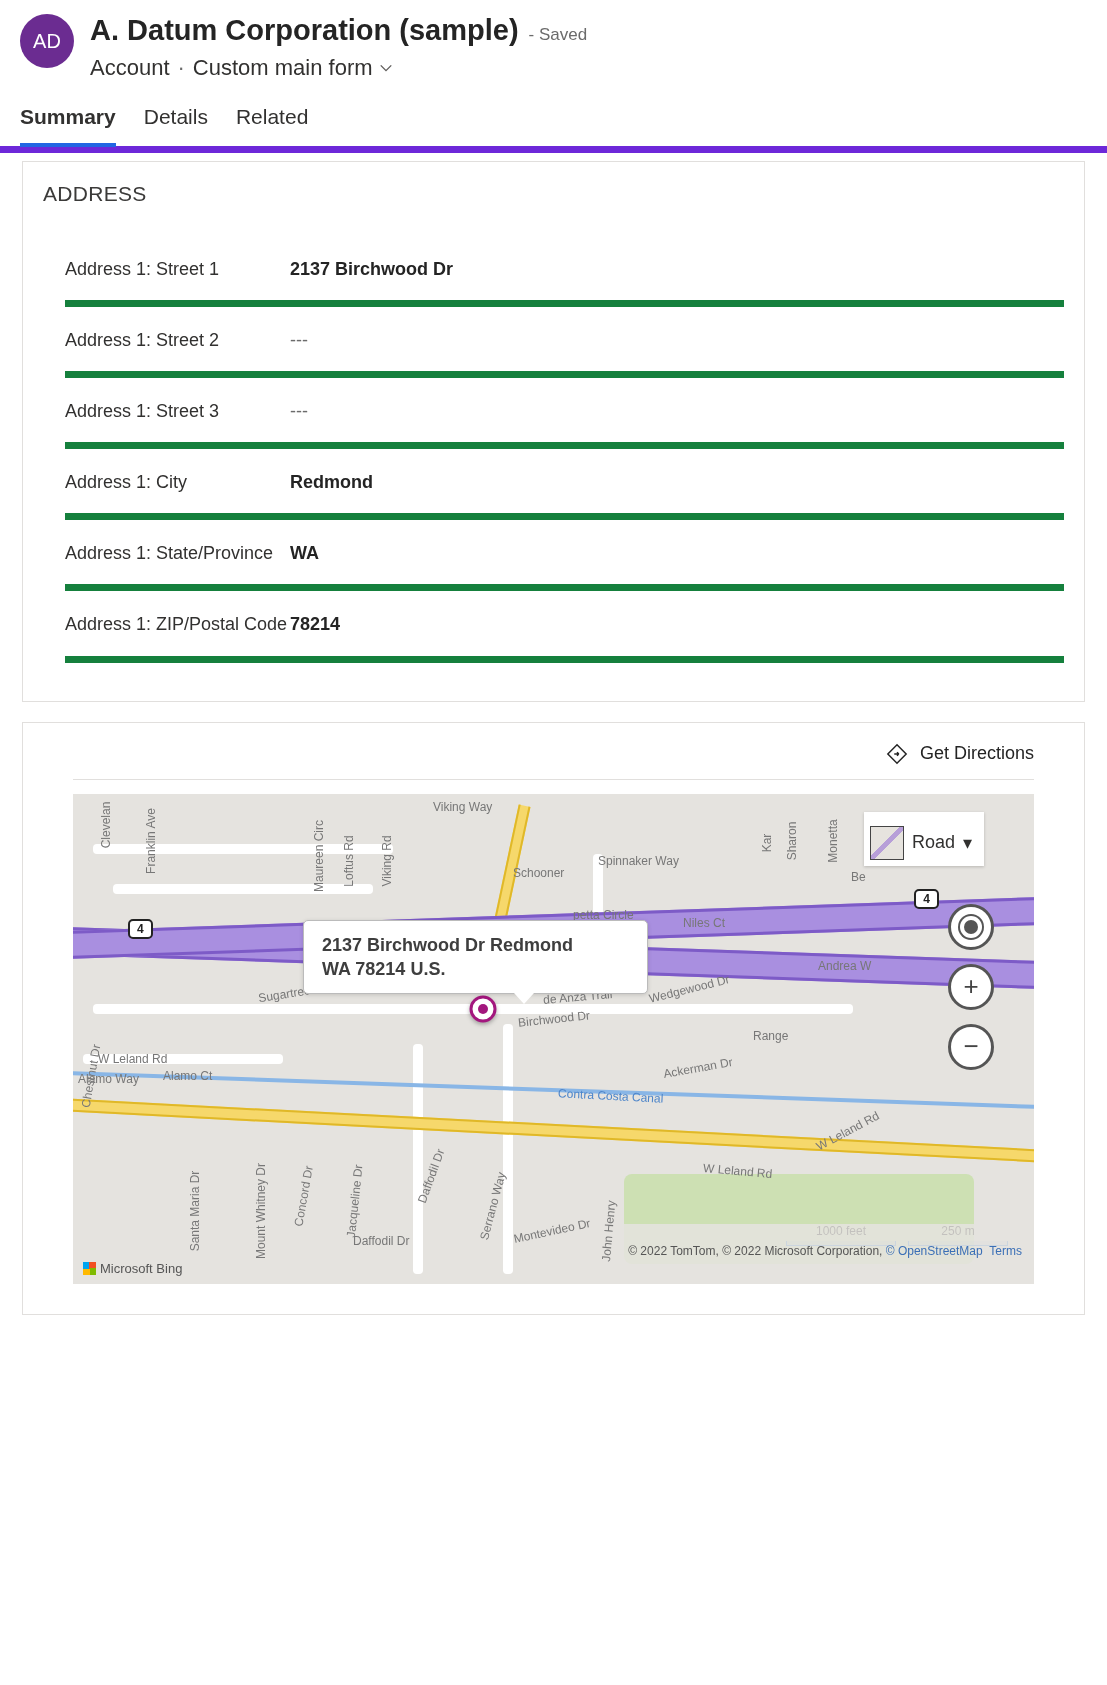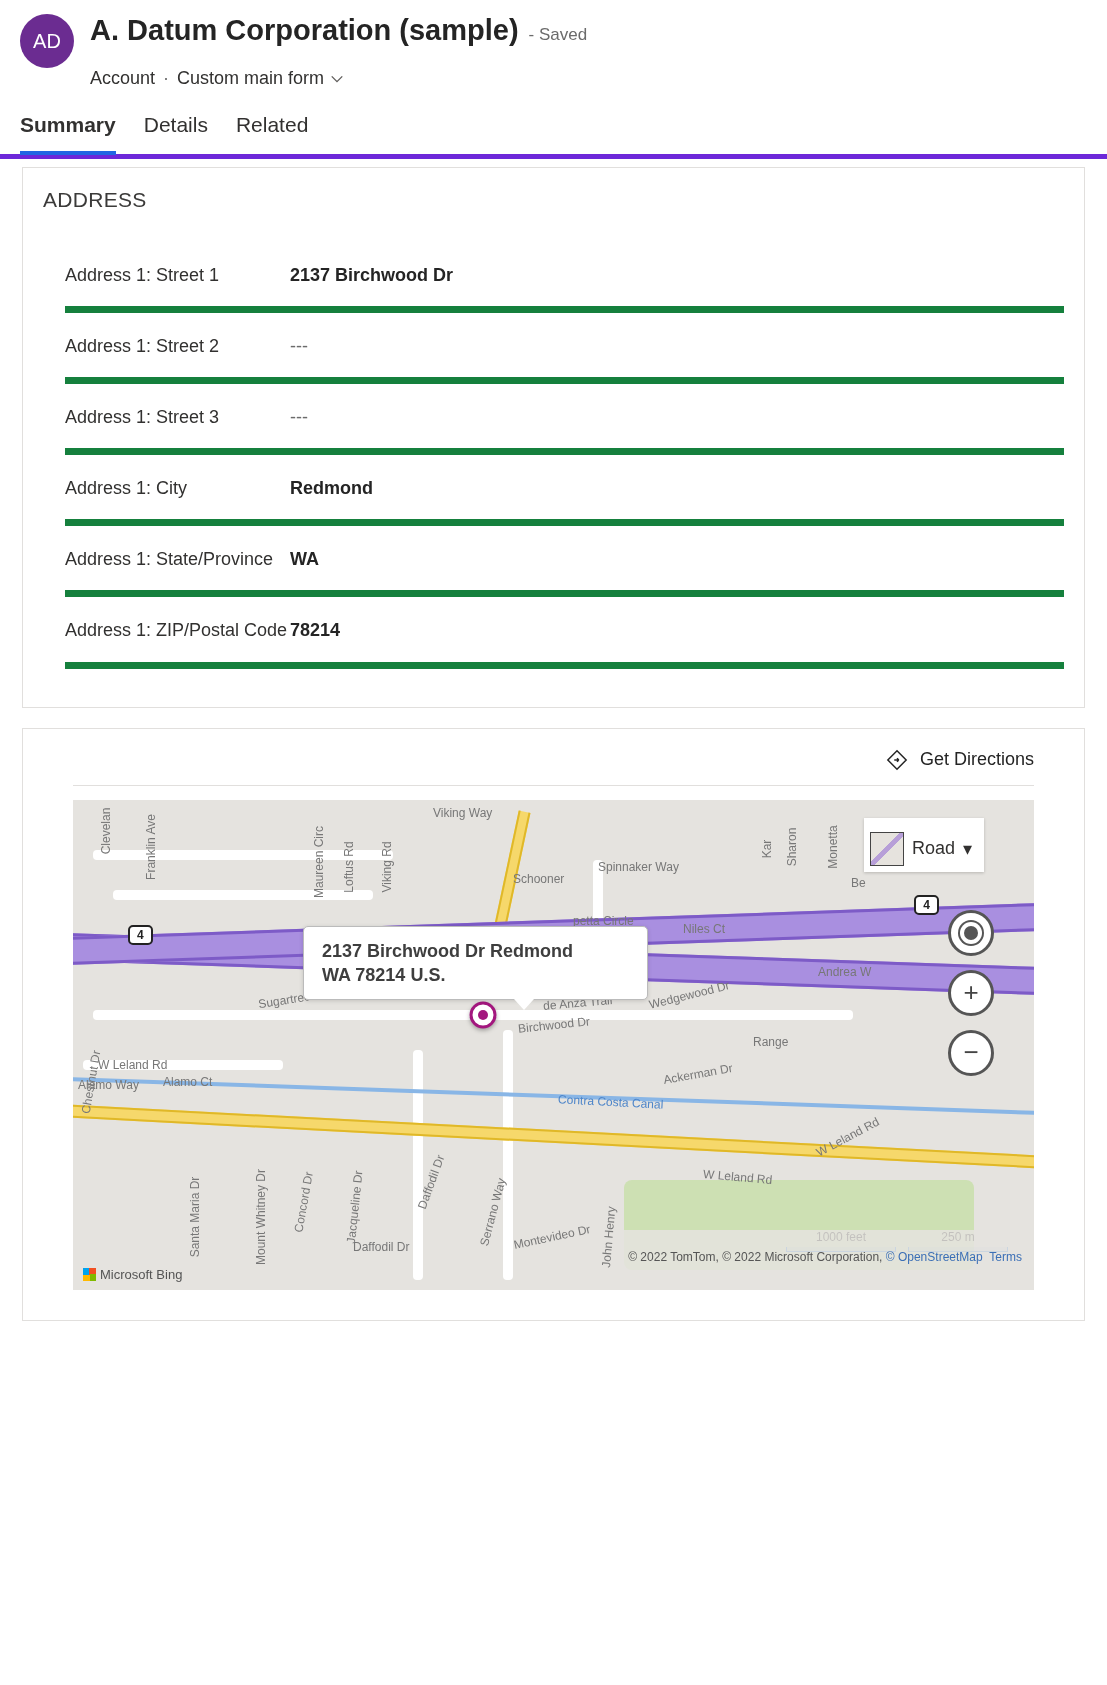--- a/index.html
+++ b/index.html
@@ -19,32 +19,32 @@
   .avatar {
     width: 54px; height: 54px;
     border-radius: 50%;
     background: #6b2c91;
     color: #fff;
     font-weight: 500;
     font-size: 20px;
     display: flex; align-items: center; justify-content: center;
     flex-shrink: 0;
   }
-  .title-block { display: flex; flex-direction: column; gap: 21px; }
+  .title-block { display: flex; flex-direction: column; gap: 8px; }
   .title-row { display: flex; align-items: baseline; gap: 10px; }
   .title { font-size: 29px; font-weight: 600; color: #242424; }
   .saved { font-size: 17px; color: #6b6b6b; font-weight: 400; }
-  .subtitle-row { display: flex; align-items: center; gap: 8px; font-size: 18px; color: #323130; }
+  .subtitle-row { display: flex; align-items: center; gap: 8px; font-size: 22px; color: #323130; }
   .dot { color: #6b6b6b; }
   .form-selector { display: inline-flex; align-items: center; gap: 6px; cursor: pointer; }
   .chevron-down { width: 14px; height: 14px; }
   .tabs {
     display: flex; gap: 28px;
     padding: 24px 20px 0;
-    border-bottom: 5px solid #6d28d9;
+    border-bottom: 7px solid #6d28d9;
   }
   .tab {
     font-size: 21px;
     padding-bottom: 14px;
     cursor: pointer;
     color: #323130;
     border-bottom: 4px solid transparent;
     margin-bottom: -1px;
   }
   .tab.active { font-weight: 600; border-bottom-color: #2266e3; }

